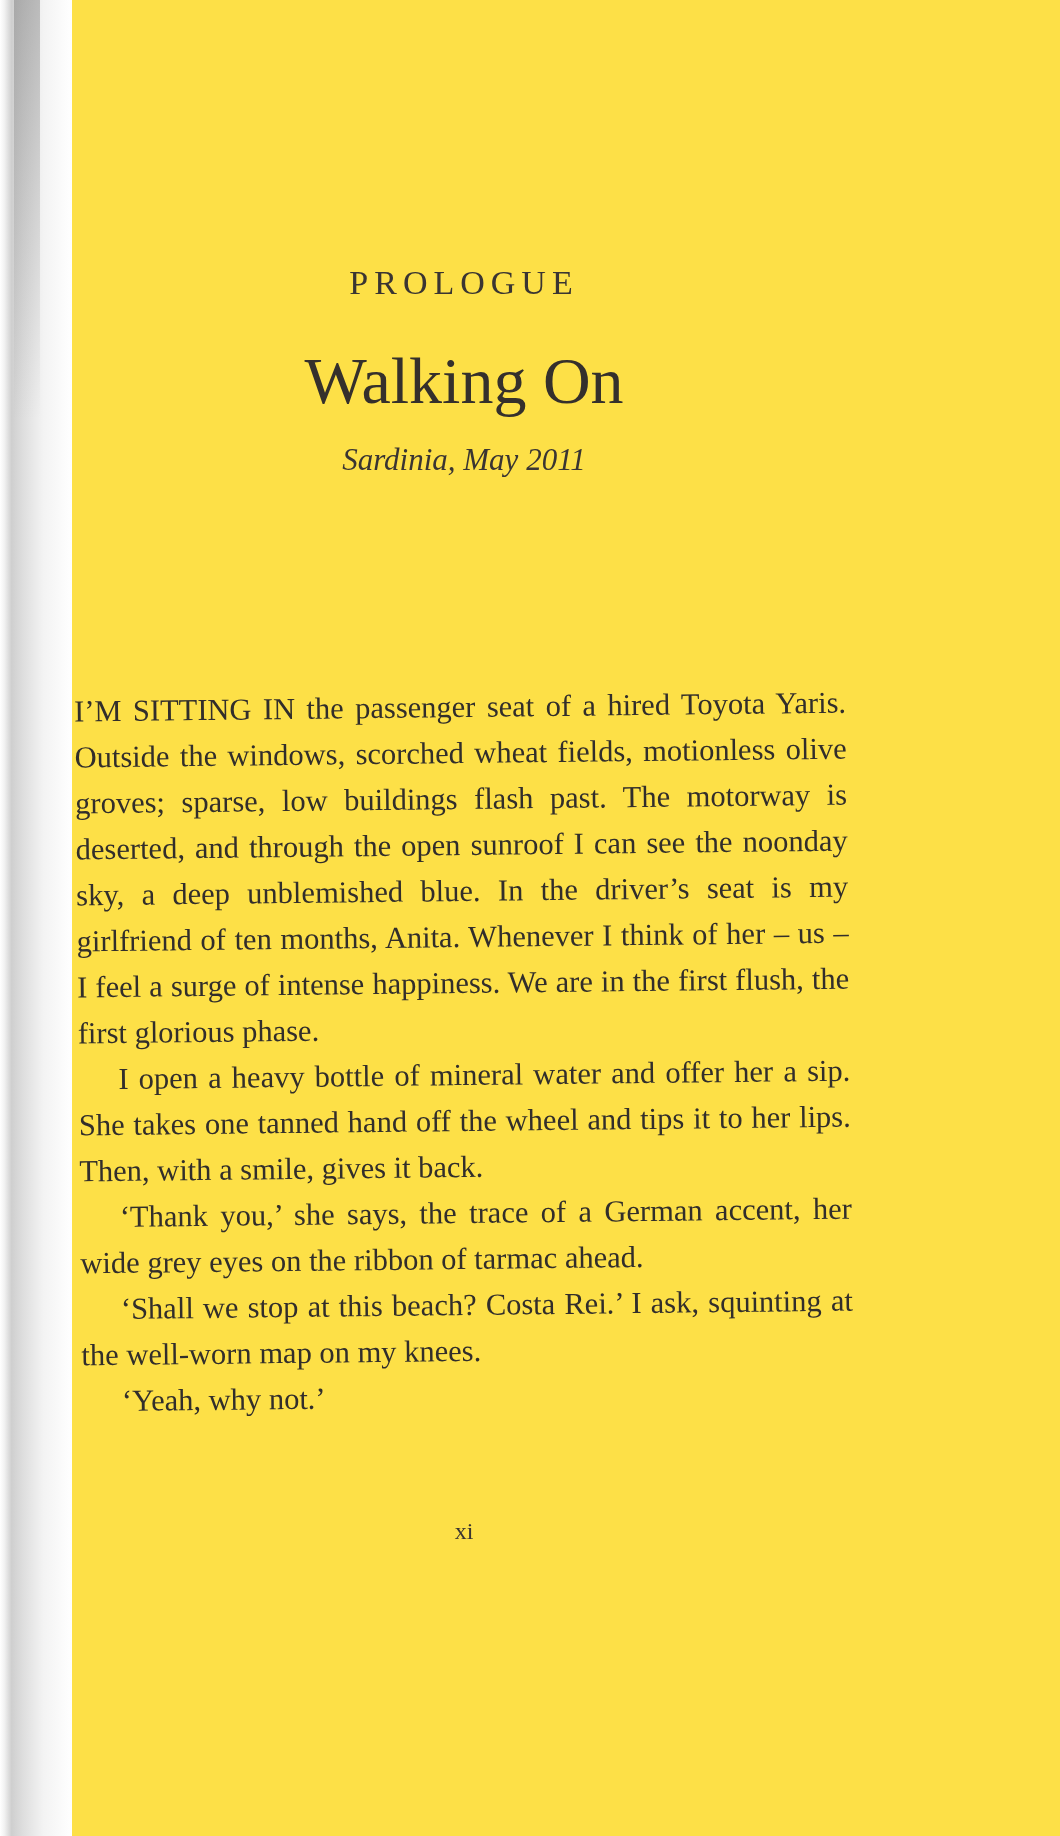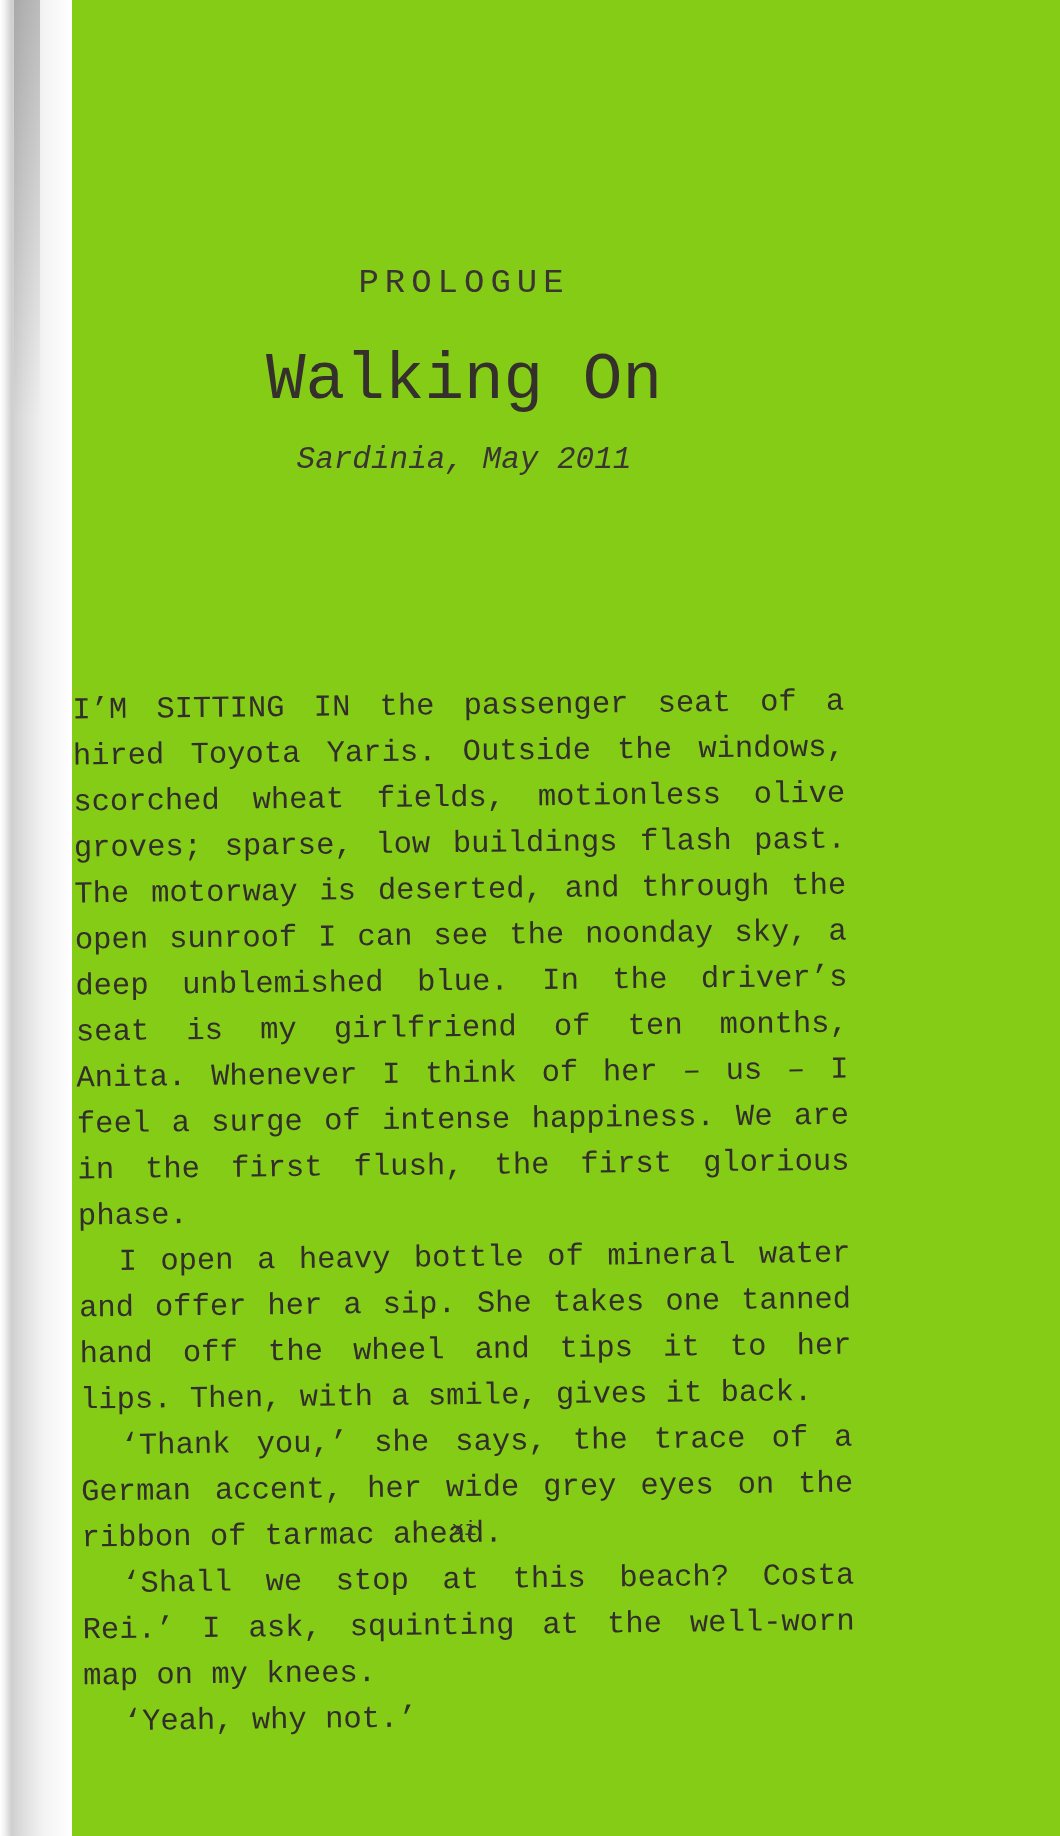--- a/index.html
+++ b/index.html
@@ -4,23 +4,23 @@
 <style>
   html, body {
     margin: 0;
     padding: 0;
     background: #ffffff;
   }
   .scan {
     position: relative;
     width: 1060px;
     height: 1836px;
-    background: #84cc16;
+    background: #fde047;
     overflow: hidden;
-    font-family: Liberation Mono, monospace;
+    font-family: Liberation Serif, serif;
     color: #322e2b;
   }
   
   .edge-shadow {
     position: absolute;
     left: 0; top: 0; bottom: 0;
     width: 72px;
     background: linear-gradient(90deg,
       #ffffff 0%,
       #f2f2f2 6%,
@@ -76,21 +76,21 @@
     transform-origin: 50% 50%;
   }
   .para { margin: 0; }
   .para.indent { text-indent: 40px; }
   .folio {
     position: absolute;
     top: 1518px;
     left: 0;
     width: 100%;
     text-align: center;
-    font-size: 21px;
+    font-size: 24px;
     color: #3a3532;
   }
 </style>
 </head>
 <body>
 
 <div class="scan">
   <div class="edge-shadow"></div>
 
   <main class="text-block">

